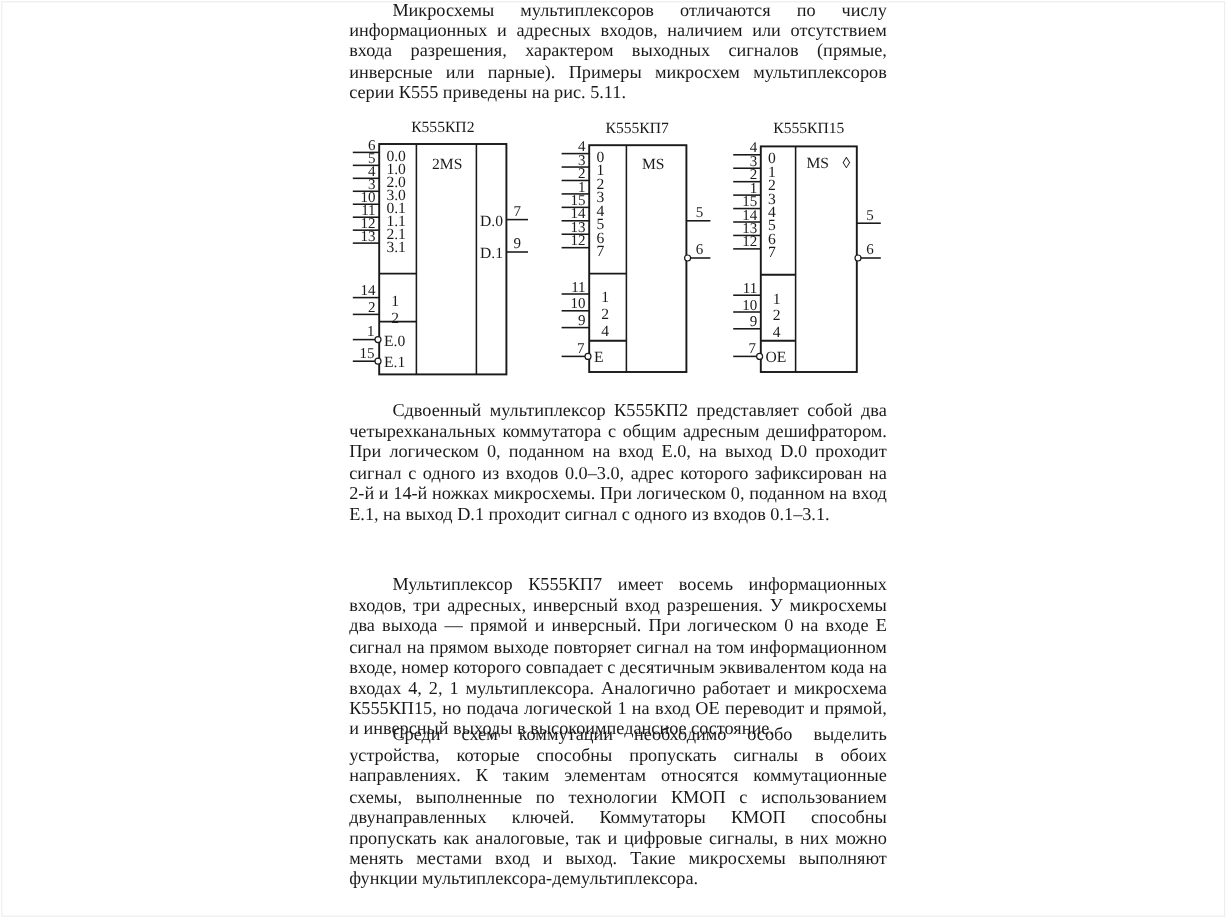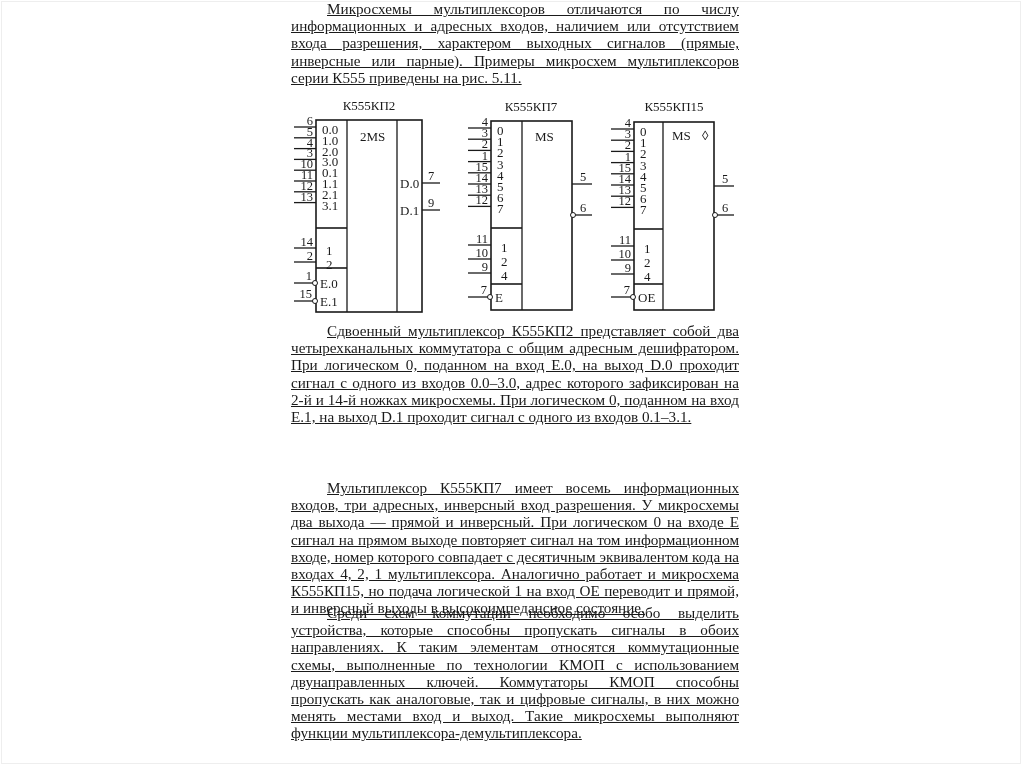--- a/index.html
+++ b/index.html
@@ -8,23 +8,23 @@
     position: relative; font-family: "Liberation Serif", "DejaVu Serif", serif; color: #1a1a1a;
   }
   .page-frame {
     position: absolute; left: 1px; top: 1px; width: 1020px; height: 763px;
     border: 1px solid #eeeeee; box-sizing: border-box;
   }
   .text-block {
     position: absolute; left: 291px; width: 448px;
     font-size: 15.2px; line-height: 17.2px; text-align: justify;
   }
-  .text-block p { margin: 0; text-indent: 36px; text-align: justify; hyphens: manual; text-decoration: underline; }
+  .text-block p { margin: 0; text-indent: 36px; text-align: justify; hyphens: manual; }
   .para-1 { top: 0px; }
-  .para-2 { top: 322px; }
+  .para-2 { top: 334px; }
   .para-3 { top: 479px; }
   .para-4 { top: 604px; }
 
   .figure {
     position: absolute; left: 0; top: 0; width: 832px; height: 330px;
   }
   .figure svg { position: absolute; left: 0; top: 0; }
   .fig-text { font-family: "Liberation Serif", "DejaVu Serif", serif; fill: #1a1a1a; }
   .chip-title { font-size: 13px; }
   .pin-num { font-size: 12.5px; }

